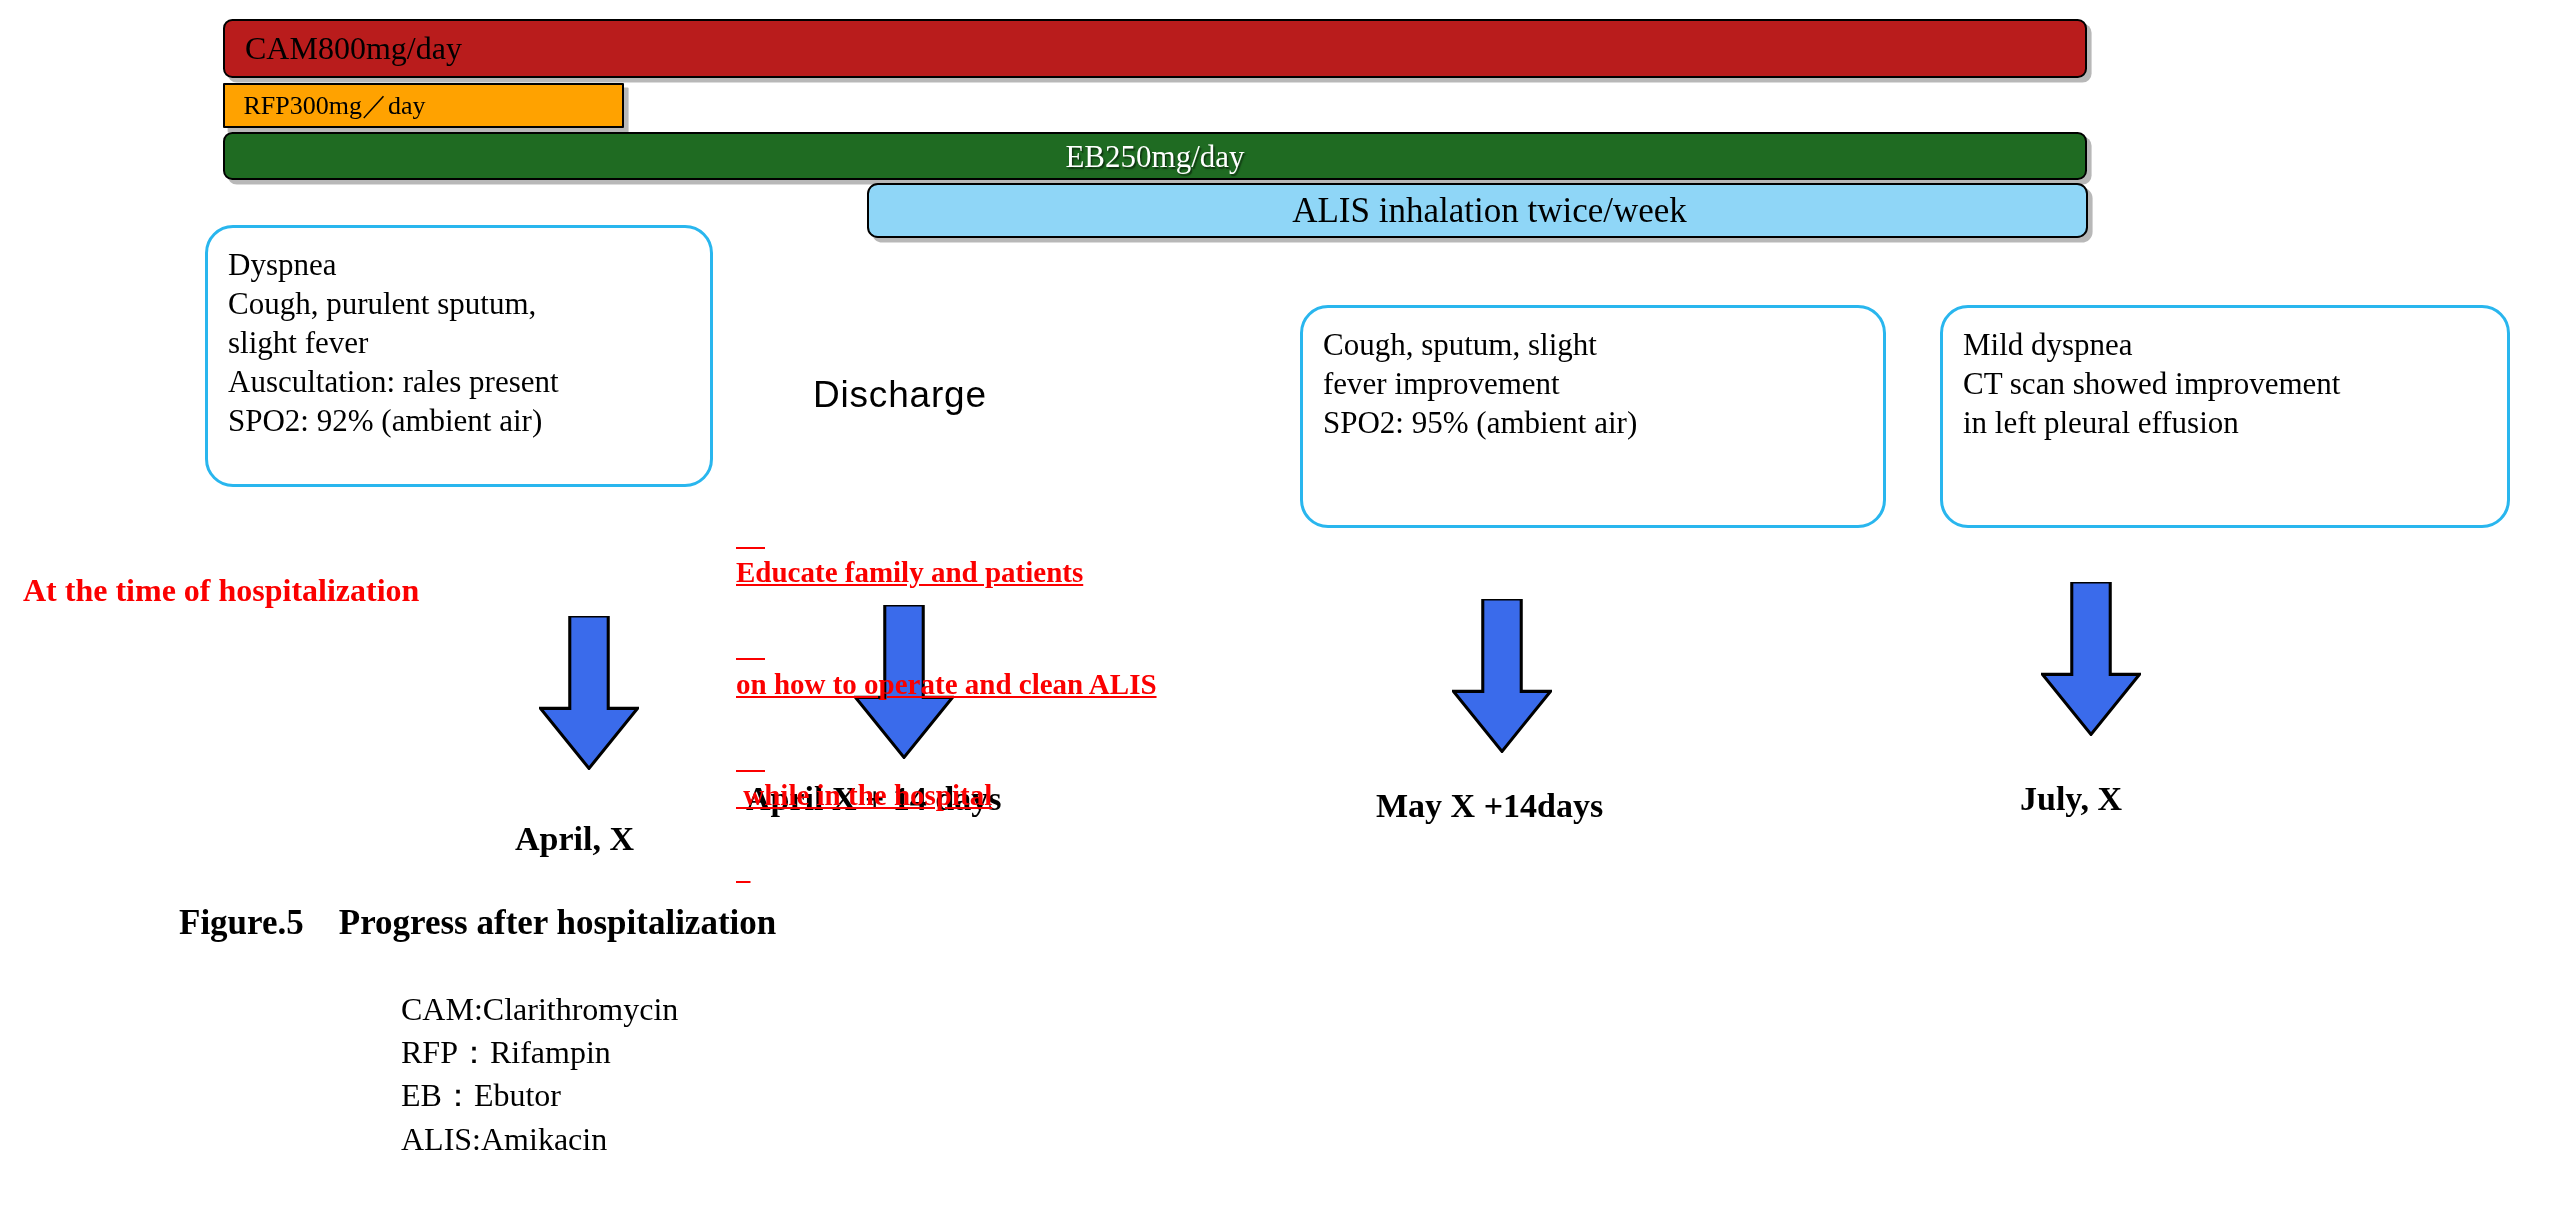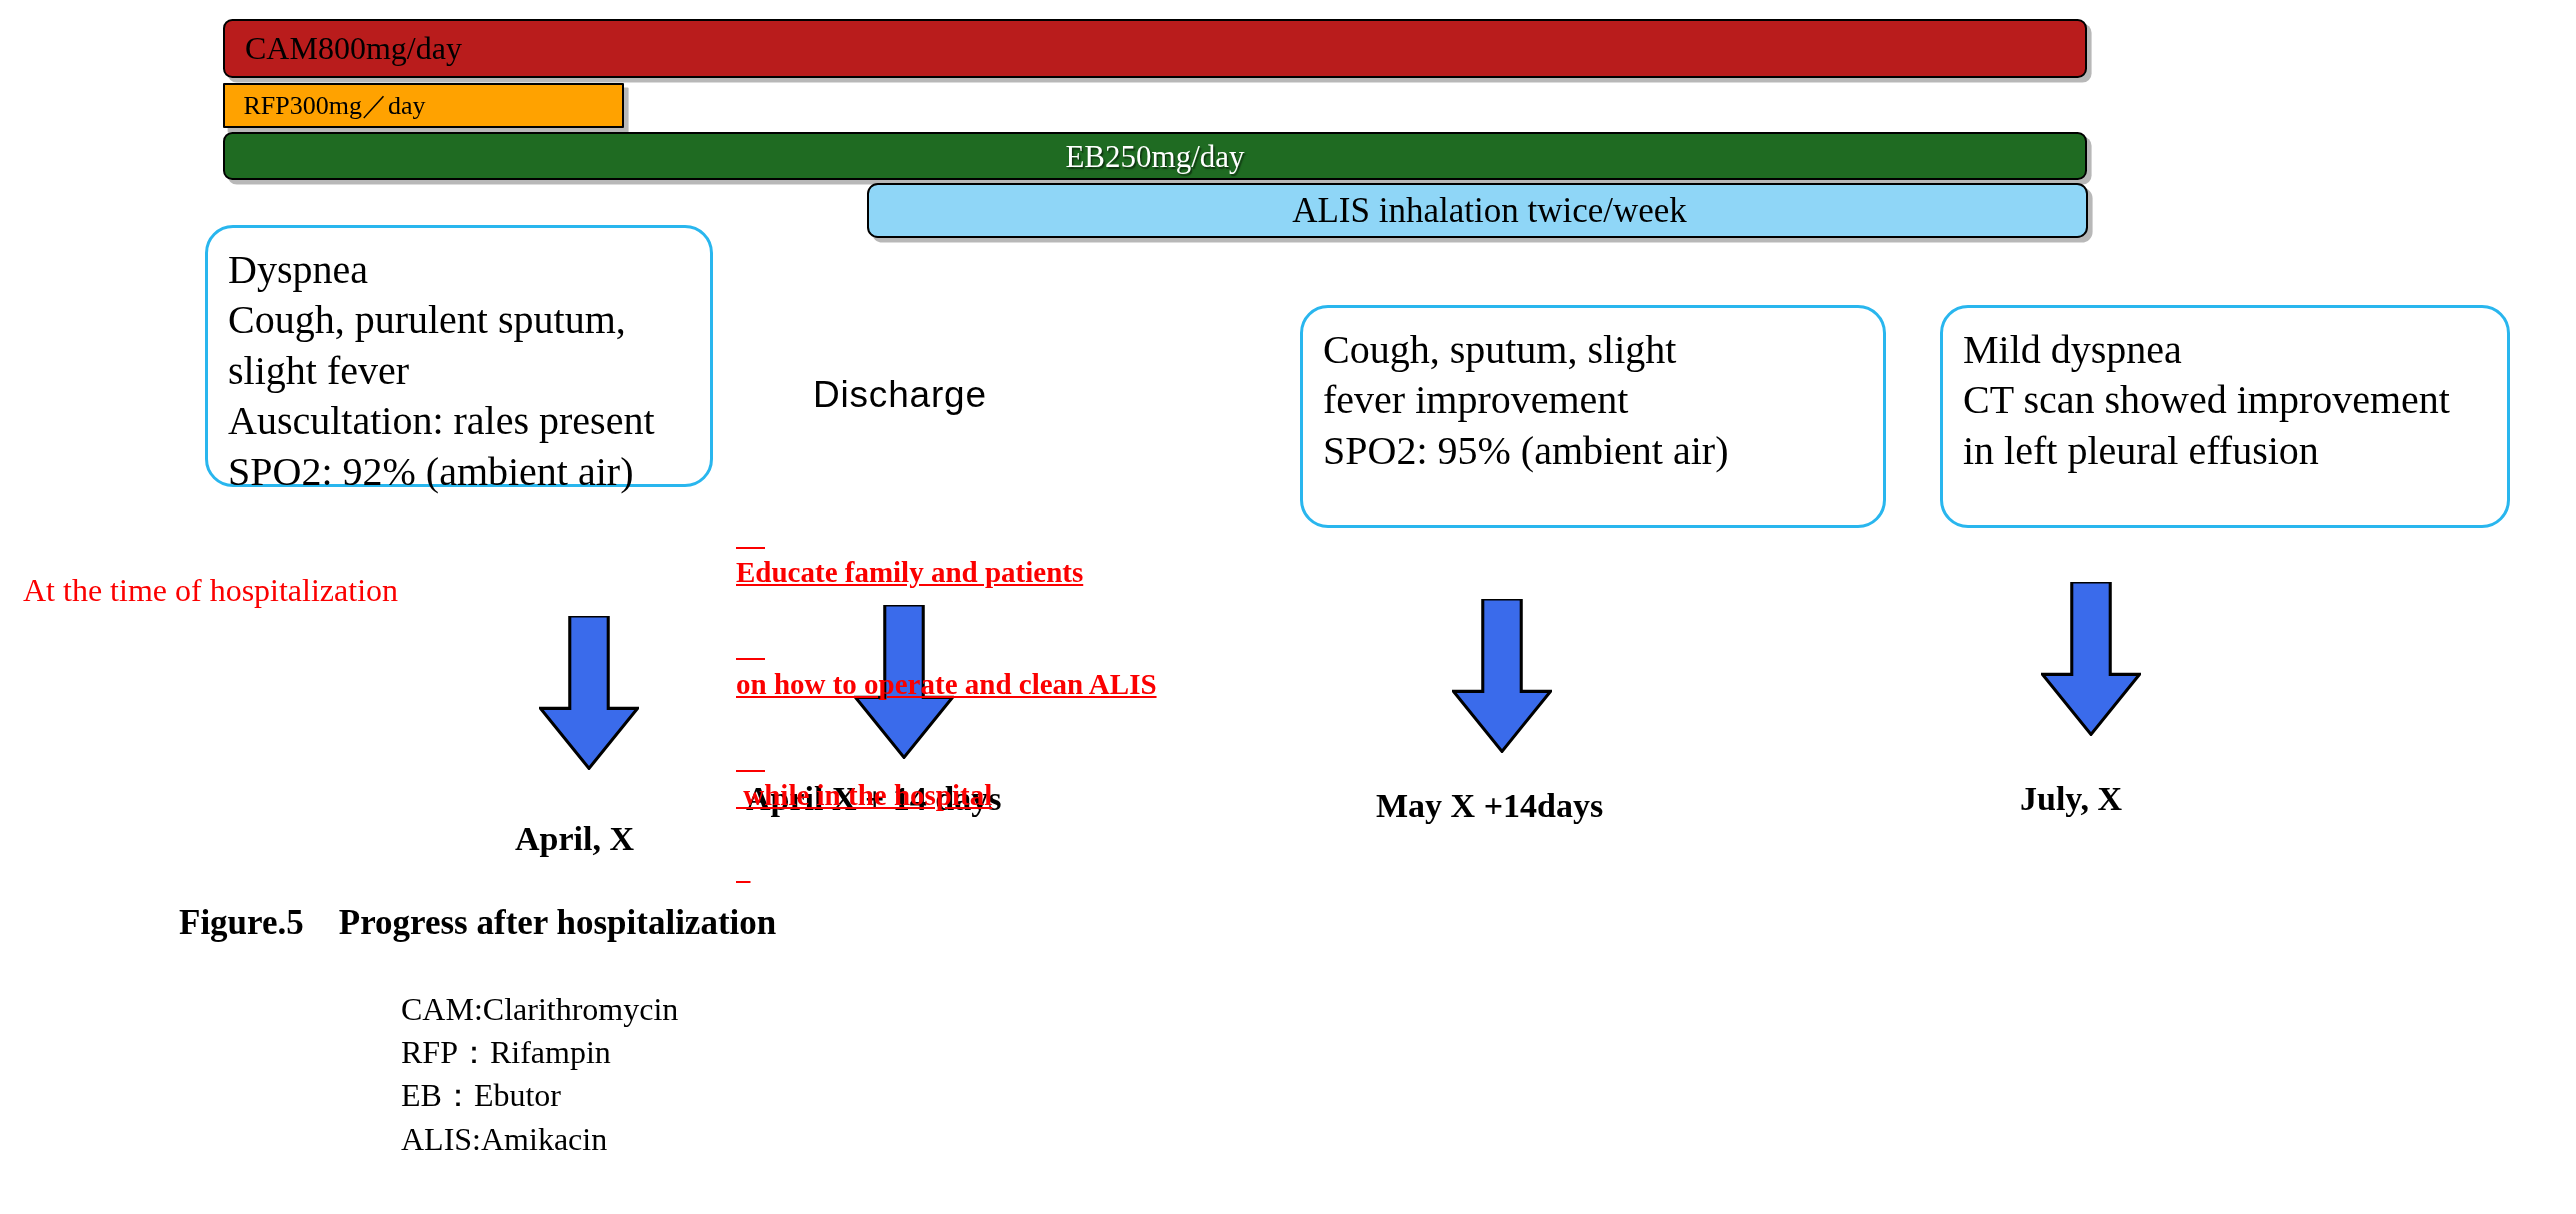--- a/index.html
+++ b/index.html
@@ -72,21 +72,21 @@
     font-size: 35px; color: #000;
   }
 
   
   .note-box {
     position: absolute;
     box-sizing: border-box;
     border: 3.9px solid #29b6ee;
     border-radius: 28px;
     background: #ffffff;
-    font-size: 40px;
+    font-size: 31px;
     line-height: 1.26;
     color: #000;
     padding: 17px 20px;
   }
   .note-line { white-space: nowrap; }
 
   #note-admission { left: 205px; top: 225px; width: 508px; height: 262px; }
   #note-month1   { left: 1300px; top: 305px; width: 586px; height: 223px; }
   #note-month3   { left: 1940px; top: 305px; width: 570px; height: 223px; }
 
@@ -107,21 +107,21 @@
     font-weight: bold;
     color: #fb0000;
     line-height: 1.28;
     z-index: 6;
     text-decoration: underline;
   }
 
   #label-hospitalization {
     left: 23px; top: 572px;
     font-size: 32px;
-    font-weight: normal;
+    font-weight: bold;
     color: #fb0000;
   }
 
   
   .arrow-down {
     position: absolute;
     width: 100px;
     height: 154px;
   }
 

